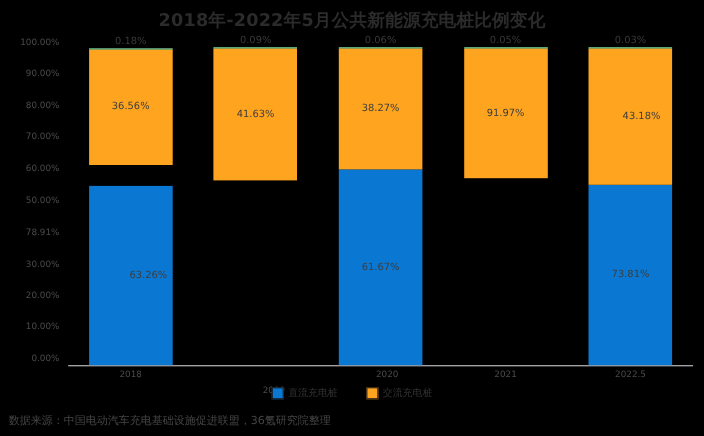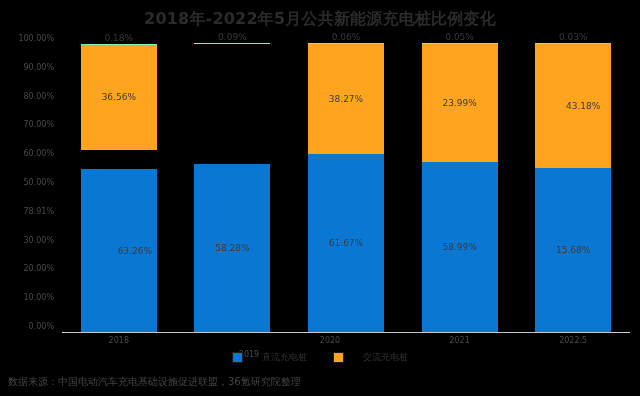--- a/index.html
+++ b/index.html
@@ -104,21 +104,21 @@
     left: 0; top: 351px;
     width: 640px;
     display: flex;
     justify-content: center;
     align-items: center;
     gap: 26px;
   }
   .legend-item {
     display: flex;
     align-items: center;
-    gap: 19px;
+    gap: 4px;
   }
   .legend-swatch {
     width: 11px; height: 11px;
     border: 1px solid #1a1a1a;
   }
   .legend-label {
     font-size: 9px;
     color: #333333;
     white-space: nowrap;
   }
@@ -160,66 +160,63 @@
           <span class="seg-label">63.26%</span>
         </div>
         <div class="seg seg-orange" style="bottom: 182.189px; height: 105.293px;">
           <span class="seg-label">36.56%</span>
         </div>
         <div class="seg seg-red" style="bottom: 287.482px; height: 1px;">
           <span class="seg-label top-label">0.18%</span>
         </div>
       </div>
       <div class="bar-group" style="left: 132.4px;">
-        <div class="seg seg-blue" style="bottom: 0px; height: 167.846px;">
-          <span class="seg-label">58.28%</span>
+        <div class="seg seg-orange" style="bottom: 167.846px; height: 119.894px;">
+          <span class="seg-label">41.63%</span>
         </div>
         <div class="seg seg-red" style="bottom: 287.741px; height: 1px;">
           <span class="seg-label top-label">0.09%</span>
         </div>
       </div>
       <div class="bar-group" style="left: 246px;">
         <div class="seg seg-blue" style="bottom: 0px; height: 177.61px;">
           <span class="seg-label">61.67%</span>
         </div>
         <div class="seg seg-orange" style="bottom: 177.61px; height: 110.218px;">
           <span class="seg-label">38.27%</span>
         </div>
         <div class="seg seg-red" style="bottom: 287.827px; height: 1px;">
           <span class="seg-label top-label">0.06%</span>
         </div>
       </div>
       <div class="bar-group" style="left: 359.6px;">
-        <div class="seg seg-blue" style="bottom: 0px; height: 169.891px;">
-          <span class="seg-label">58.99%</span>
-        </div>
         <div class="seg seg-orange" style="bottom: 169.891px; height: 117.965px;">
-          <span class="seg-label">23.99%</span>
+          <span class="seg-label">91.97%</span>
         </div>
         <div class="seg seg-red" style="bottom: 287.856px; height: 1px;">
           <span class="seg-label top-label">0.05%</span>
         </div>
       </div>
       <div class="bar-group" style="left: 473.2px;">
         <div class="seg seg-blue" style="bottom: 0px; height: 163.526px;">
-          <span class="seg-label">15.68%</span>
+          <span class="seg-label">73.81%</span>
         </div>
         <div class="seg seg-orange" style="bottom: 163.526px; height: 124.358px; padding-left: 20px;">
           <span class="seg-label">43.18%</span>
         </div>
         <div class="seg seg-red" style="bottom: 287.885px; height: 1px;">
           <span class="seg-label top-label">0.03%</span>
         </div>
       </div>
     </div>
 
   <div class="x-axis">
       <div class="x-tick" style="left: 18.8px;">2018</div>
       <div class="x-tick" style="left: 149px; margin-top: 14px;">2019</div>
-      <div class="x-tick" style="left: 230px;">2020</div>
+      <div class="x-tick" style="left: 252px;">2020</div>
       <div class="x-tick" style="left: 359.6px;">2021</div>
       <div class="x-tick" style="left: 473.2px;">2022.5</div>
     </div>
 
   <div class="legend">
       <div class="legend-item">
         <span class="legend-swatch" style="background: rgb(10, 120, 210);"></span>
         <span class="legend-label">直流充电桩</span>
       </div>
       <div class="legend-item">

